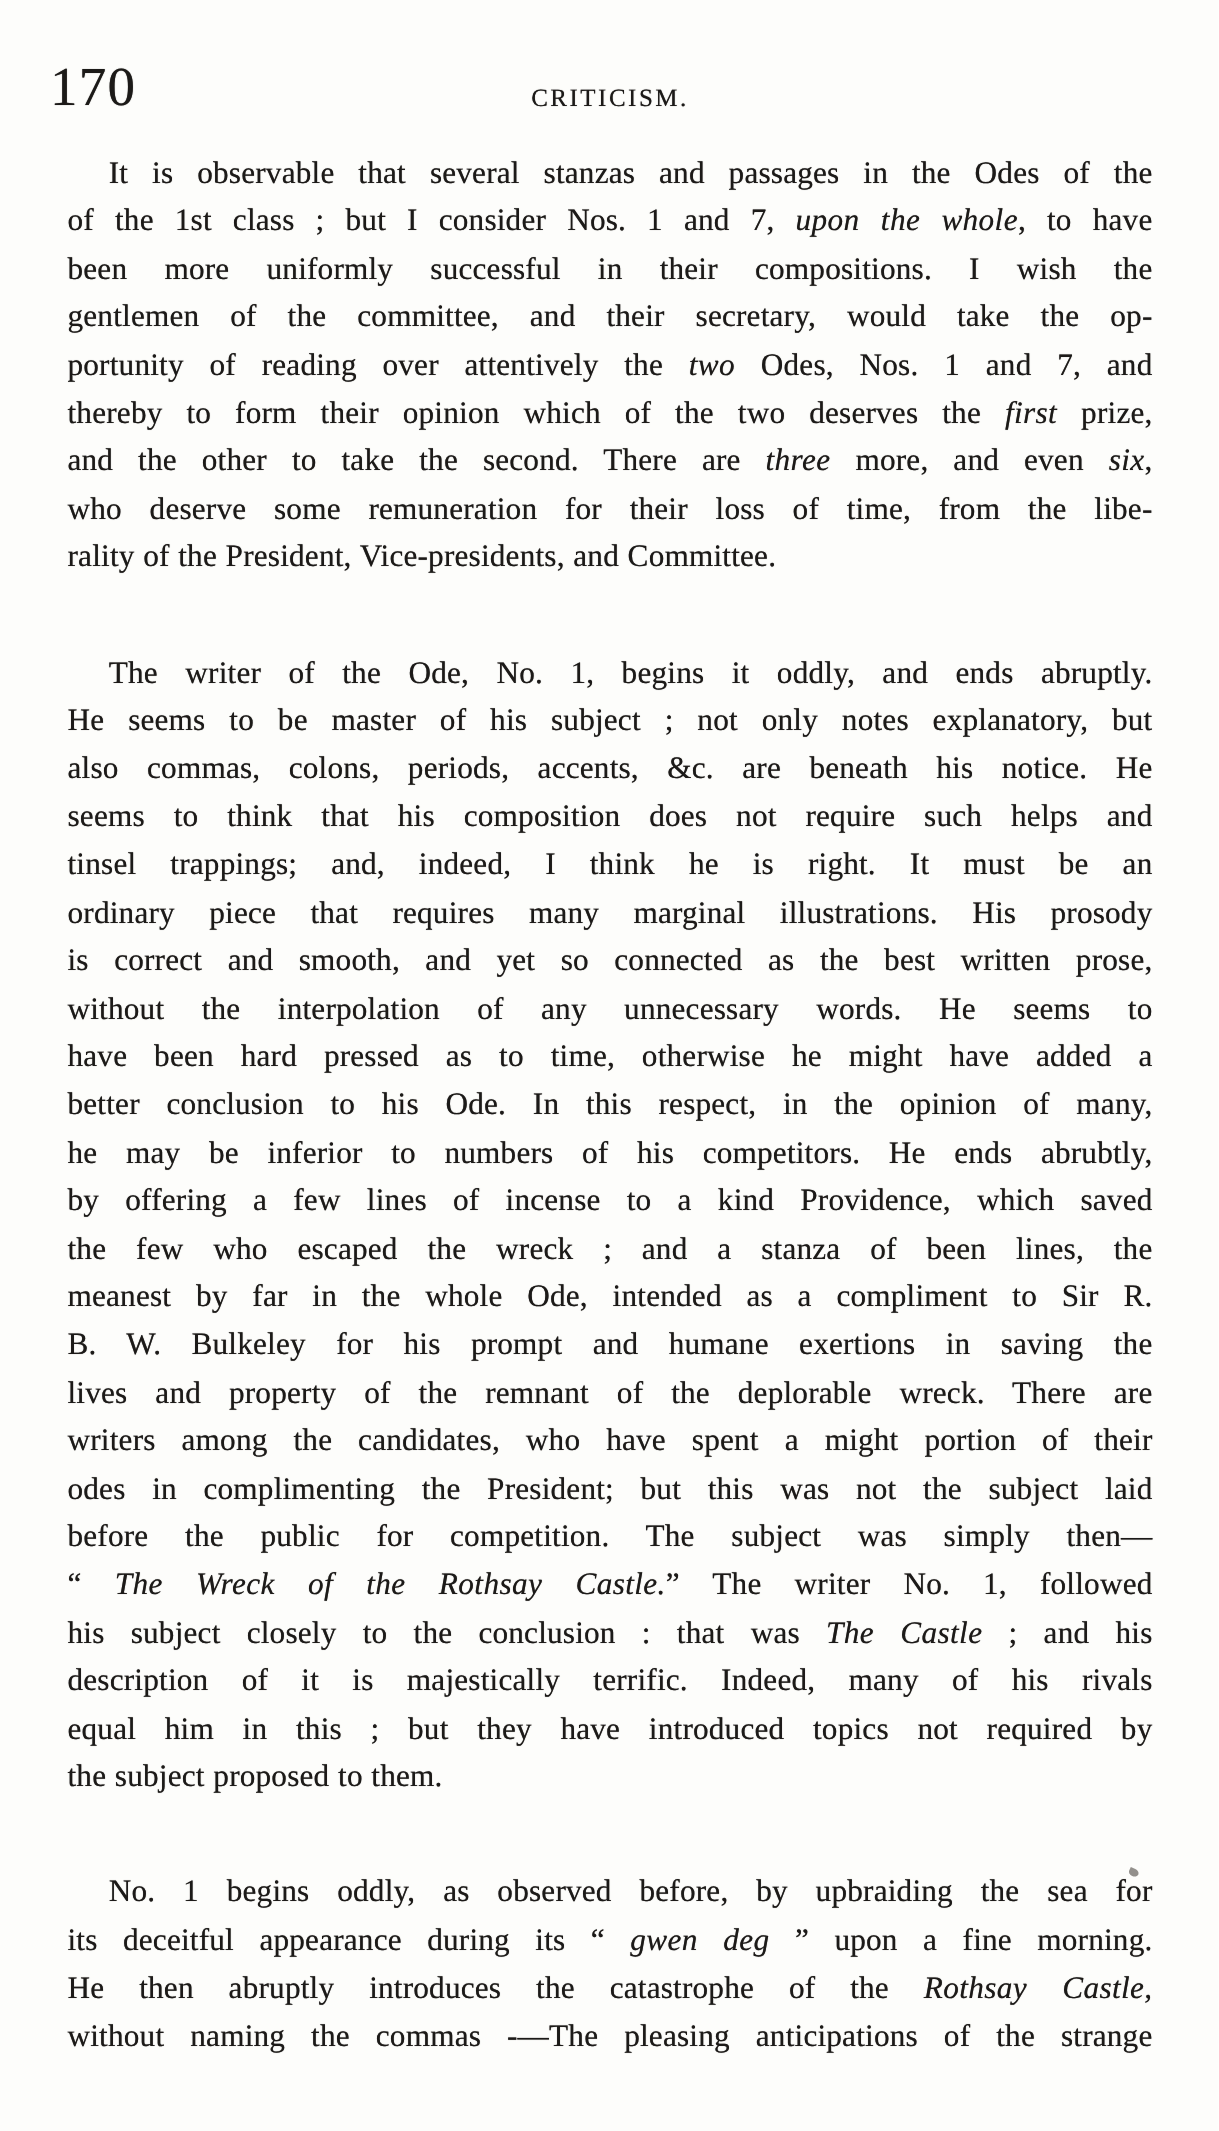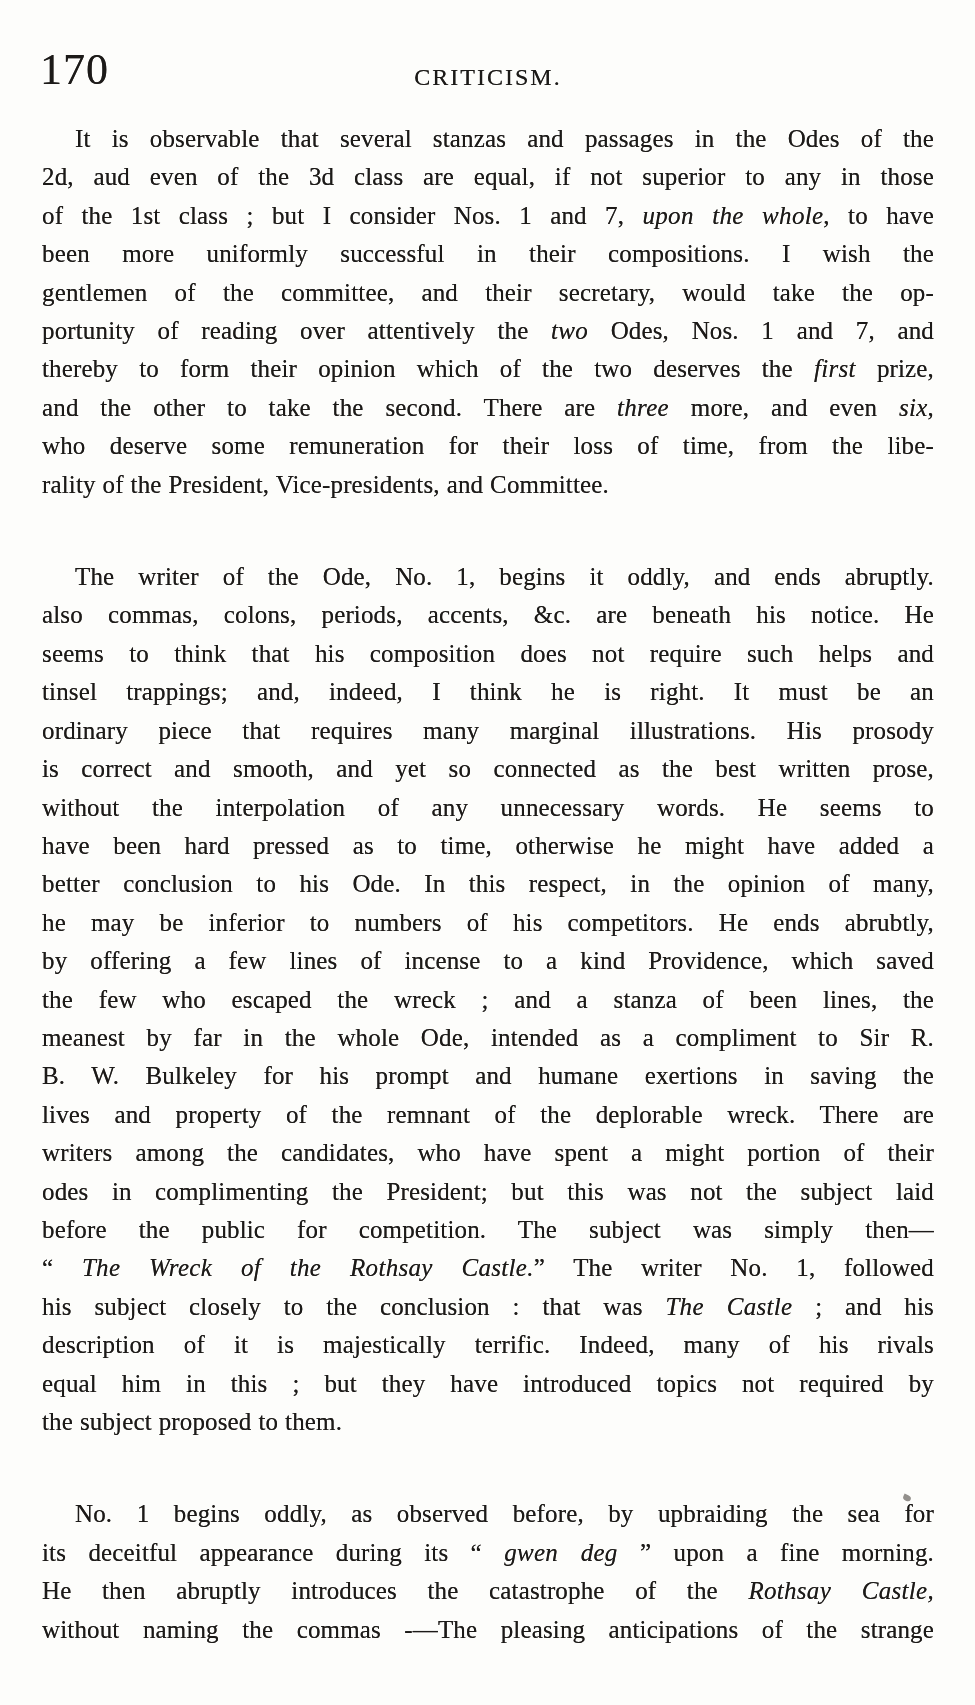--- a/index.html
+++ b/index.html
@@ -32,28 +32,28 @@
     line-height: 1;
     letter-spacing: 1px;
     text-shadow: 0 0 0.6px rgba(25,22,20,0.8);
   }
   .running-title {
     position: absolute;
     left: 0;
     right: 0;
     bottom: 3px;
     text-align: center;
-    font-size: 24px;
+    font-size: 20px;
     letter-spacing: 2px;
     line-height: 1;
     text-shadow: 0 0 0.6px rgba(25,22,20,0.8);
   }
   
   .para {
-    margin: 4px;
+    margin: 16px;
   }
   .para + .para {
     margin-top: 54px;
   }
   .line {
     font-size: 25px;
     line-height: 38.4px;
     letter-spacing: 0.15px;
     word-spacing: 0.5px;
     text-align: justify;
@@ -86,33 +86,33 @@
 <body>
 
 <div class="page">
   <div class="header">
     <span class="page-number">170</span>
     <span class="running-title">CRITICISM.</span>
   </div>
 
   <div class="para">
       <div class="line indent">It is observable that several stanzas and passages in the Odes of the</div>
-      <div class="line">2d, aud even of the 3d class are equal, if not superior to any in those</div>
       <div class="line">of the 1st class ; but I consider Nos. 1 and 7, <i>upon the whole</i>, to have</div>
       <div class="line">been more uniformly successful in their compositions. I wish the</div>
       <div class="line">gentlemen of the committee, and their secretary, would take the op-</div>
       <div class="line">portunity of reading over attentively the <i>two</i> Odes, Nos. 1 and 7, and</div>
       <div class="line">thereby to form their opinion which of the two deserves the <i>first</i> prize,</div>
       <div class="line">and the other to take the second. There are <i>three</i> more, and even <i>six</i>,</div>
       <div class="line">who deserve some remuneration for their loss of time, from the libe-</div>
       <div class="line last">rality of the President, Vice-presidents, and Committee.</div>
     </div>
 
   <div class="para">
       <div class="line indent">The writer of the Ode, No. 1, begins it oddly, and ends abruptly.</div>
+      <div class="line">He seems to be master of his subject ; not only notes explanatory, but</div>
       <div class="line">also commas, colons, periods, accents, &amp;c. are beneath his notice. He</div>
       <div class="line">seems to think that his composition does not require such helps and</div>
       <div class="line">tinsel trappings; and, indeed, I think he is right. It must be an</div>
       <div class="line">ordinary piece that requires many marginal illustrations. His prosody</div>
       <div class="line">is correct and smooth, and yet so connected as the best written prose,</div>
       <div class="line">without the interpolation of any unnecessary words. He seems to</div>
       <div class="line">have been hard pressed as to time, otherwise he might have added a</div>
       <div class="line">better conclusion to his Ode. In this respect, in the opinion of many,</div>
       <div class="line">he may be inferior to numbers of his competitors. He ends abrubtly,</div>
       <div class="line">by offering a few lines of incense to a kind Providence, which saved</div>

